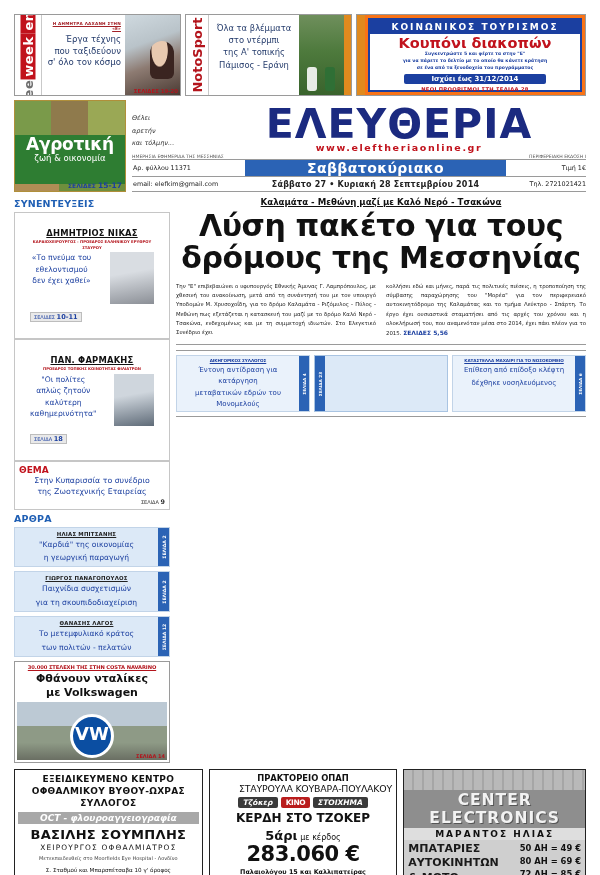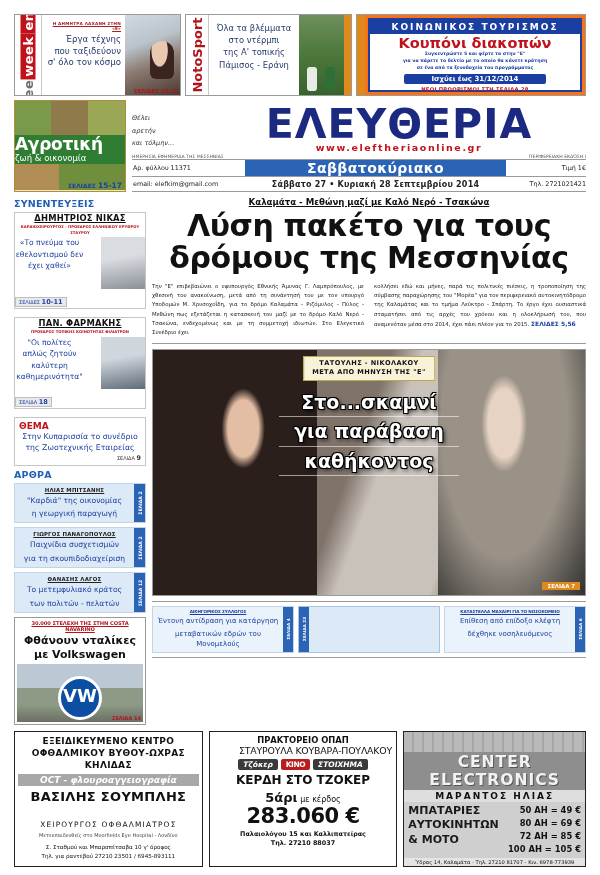--- a/index.html
+++ b/index.html
@@ -56,21 +56,21 @@
   .cp-bar{width:100%;background:#1b3fa0;color:#fff;text-align:center;font-weight:bold;font-size:9px;letter-spacing:2px;padding:2px 0;box-sizing:border-box;}
   .cp-title{color:#c1121c;font-weight:bold;font-size:14.5px;margin-top:1px;}
   .cp-sub{font-size:4.6px;color:#1b3fa0;font-weight:bold;text-align:center;line-height:1.5;padding:0 4px;}
   .cp-valid{background:#1b3fa0;color:#fff;font-weight:bold;font-size:7px;padding:1px 27px;margin-top:2px;border-radius:2px;}
   .cp-foot{color:#c1121c;font-weight:bold;font-size:5.2px;margin-top:2px;letter-spacing:.3px;}
 
   
   .masthead{display:flex;padding:0 14px;box-sizing:border-box;height:92px;gap:6px;}
   .agro{width:110px;border:1px solid #b08f3a;background:#f3e4b7;position:relative;overflow:hidden;}
   .agro-photo-top{height:34px;background:linear-gradient(90deg,#7a9a4a 0 33%,#8f7a4c 33% 66%,#9aa855 66% 100%);}
-  .agro-band{background:#2e7d32;color:#fff;text-align:left;padding:1px 0 0;}
+  .agro-band{background:#2e7d32;color:#fff;text-align:center;padding:1px 0 20px;}
   .agro-t1{font-weight:bold;font-size:17px;line-height:1;letter-spacing:-.3px;}
   .agro-t2{font-size:8.5px;line-height:1.3;}
   .agro-photo-bot{height:26px;background:linear-gradient(90deg,#b08d55 0 40%,#6f8f3d 40% 100%);}
   .agro-pg{position:absolute;right:3px;bottom:1px;font-size:6px;font-weight:bold;color:#1b3fa0;}
   .agro-pg b{font-size:7.5px;}
 
   .mast-main{flex:1;display:flex;flex-direction:column;position:relative;}
   .mast-top{display:flex;align-items:flex-end;height:58px;gap:28px;}
   .mast-slog{width:52px;font-size:6.5px;color:#333;font-style:italic;line-height:1.9;padding-bottom:4px;}
   .mast-logo{flex:1;text-align:center;}
@@ -81,26 +81,26 @@
   .mast-row .cl{width:112px;padding-left:1px;}
   .mast-row .cm{flex:1;text-align:center;}
   .mast-row .cr{width:80px;text-align:right;}
   .mast-row.banner .cm{background:#2b63b5;color:#fff;font-weight:bold;font-size:14px;letter-spacing:.4px;height:16px;line-height:16px;}
   .mast-row.banner{height:17px;border-bottom:0;}
   .mast-row.dates{border-top:1px solid #9a9a9a;border-bottom:1px solid #9a9a9a;}
   .mast-row.dates .cm{font-weight:bold;font-size:8px;letter-spacing:.2px;}
 
   
   .content{display:flex;padding:4px 14px 0 14px;box-sizing:border-box;gap:6px;}
-  .col-left{width:132px;}
+  .col-left{width:156px;}
   .col-right{flex:1;}
 
   
   .sec-h{color:#1f5fb4;font-weight:bold;font-size:9.5px;letter-spacing:.2px;margin:2px 0 3px;}
-  .iv-card{border:1px solid #c6c6c6;background:#fff;margin-bottom:8px;padding:0;position:relative;}
+  .iv-card{border:1px solid #c6c6c6;background:#fff;margin-bottom:0;padding:15px;position:relative;}
   .iv-name{text-align:center;font-weight:bold;font-size:8.4px;text-decoration:underline;letter-spacing:.2px;}
   .iv-role{text-align:center;font-size:3.8px;color:#b3141c;font-weight:bold;line-height:1.5;margin:1px 0 2px;}
   .iv-body{display:flex;gap:17px;}
   .iv-quote{flex:1;font-size:7.6px;color:#1b3fa0;line-height:1.5;text-align:center;}
   .iv-photo{width:44px;height:52px;background:linear-gradient(170deg,#d9dde2 0 40%,#8b8f96 100%);}
   .iv-photo.p2{background:linear-gradient(170deg,#cfd6dd 0 40%,#5f6b78 100%);}
   .iv-pg{display:inline-block;background:#e9e9e9;border:1px solid #bdbdbd;color:#1b3fa0;font-size:5px;padding:0 3px;margin-top:2px;}
   .iv-pg b{font-size:6.6px;}
 
   .thema{border:1px solid #c6c6c6;padding:3px 4px;margin-bottom:3px;}
@@ -157,21 +157,21 @@
   .tb-tab{width:10px;background:#2b63b5;position:relative;}
   .tb-tab span{position:absolute;left:50%;top:50%;transform:translate(-50%,-50%) rotate(-90deg);
      white-space:nowrap;color:#fff;font-size:4.2px;font-weight:bold;}
 
   
   .ads{display:flex;gap:6px;padding:6px 14px 10px 14px;box-sizing:border-box;}
   .ad{flex:1;border:1px solid #222;background:#fff;box-sizing:border-box;padding:3px;text-align:center;}
   .ad1 .a-t{font-weight:bold;font-size:9px;letter-spacing:.3px;line-height:1.35;}
   .ad1 .a-band{background:#a8a8a8;color:#fff;font-style:italic;font-weight:bold;font-size:9px;margin:3px 0;padding:1px 0;}
   .ad1 .a-nm{font-weight:bold;font-size:13px;margin-top:3px;letter-spacing:.3px;}
-  .ad1 .a-rl{font-size:7.4px;letter-spacing:1.2px;margin-top:16px;}
+  .ad1 .a-rl{font-size:7.4px;letter-spacing:1.2px;margin-top:1px;}
   .ad1 .a-sm{font-size:5px;color:#444;margin-top:3px;}
   .ad1 .a-ad{font-size:5.6px;margin-top:5px;line-height:1.6;}
 
   .ad2 .b-t1{font-weight:bold;font-size:8.4px;}
   .ad2 .b-t2{font-weight:normal;font-size:9.4px;letter-spacing:-.2px;margin-left:25px;}
   .ad2 .b-logos{display:flex;gap:3px;justify-content:center;margin:3px 0;}
   .ad2 .lg{background:#3a3a3a;color:#fff;font-weight:bold;font-size:7.5px;font-style:italic;padding:1px 5px;border-radius:2px;}
   .ad2 .lg.k{background:#b91c1c;font-style:normal;letter-spacing:-.5px;}
   .ad2 .b-t3{font-weight:bold;font-size:12px;margin-top:1px;}
   .ad2 .b-t4{font-size:8px;margin-top:3px;}
@@ -392,36 +392,20 @@
       <div class="lead">
         <p>Την "Ε" επιβεβαιώνει ο υφυπουργός Εθνικής Άμυνας Γ. Λαμπρόπουλος, με χθεσινή του ανακοίνωση, μετά από τη συνάντησή του με τον υπουργό Υποδομών Μ. Χρυσοχοΐδη, για το δρόμο Καλαμάτα - Ριζόμυλος - Πύλος - Μεθώνη πως εξετάζεται η κατασκευή του μαζί με το δρόμο Καλό Νερό - Τσακώνα, ενδεχομένως και με τη συμμετοχή ιδιωτών. Στο Ελεγκτικό Συνέδριο έχει</p>
         <p>
           <span>κολλήσει εδώ και μήνες, παρά τις πολιτικές πιέσεις, η τροποποίηση της σύμβασης παραχώρησης του "Μορέα" για τον περιφερειακό αυτοκινητόδρομο της Καλαμάτας και το τμήμα Λεύκτρο - Σπάρτη. Το έργο έχει ουσιαστικά σταματήσει από τις αρχές του χρόνου και η ολοκλήρωσή του, που αναμενόταν μέσα στο 2014, έχει πάει πλέον για το 2015.</span>
           <span class="pg">
             <span>ΣΕΛΙΔΕΣ</span> <b>5,56</b>
           </span>
         </p>
       </div>
 
-      <div class="photo-block">
-        <div class="ph-left"></div>
-        <div class="ph-right"></div>
-        <div class="ph-kick">
-          <div>ΤΑΤΟΥΛΗΣ - ΝΙΚΟΛΑΚΟΥ</div>
-          <div>ΜΕΤΑ ΑΠΟ ΜΗΝΥΣΗ ΤΗΣ "Ε"</div>
-        </div>
-        <div class="ph-ovl">
-          <span class="l">Στο...σκαμνί</span>
-          <span class="l">για παράβαση</span>
-          <span class="l">καθήκοντος</span>
-        </div>
-        <div class="ph-pg">
-          <span>ΣΕΛΙΔΑ</span> <span>7</span>
-        </div>
-      </div>
 
       <div class="triple">
 
         <div class="tb">
           <div class="tb-in">
             <div class="tb-k">ΔΙΚΗΓΟΡΙΚΟΣ ΣΥΛΛΟΓΟΣ</div>
             <div class="tb-t">Έντονη αντίδραση για κατάργηση</div>
             <div class="tb-t">μεταβατικών εδρών του Μονομελούς</div>
           </div>
           <div class="tb-tab">
@@ -448,21 +432,21 @@
 
       </div>
 
     </div>
   </div>
 
   <div class="ads">
 
     <div class="ad ad1">
       <div class="a-t">ΕΞΕΙΔΙΚΕΥΜΕΝΟ ΚΕΝΤΡΟ</div>
-      <div class="a-t">ΟΦΘΑΛΜΙΚΟΥ ΒΥΘΟΥ-ΩΧΡΑΣ ΚΗΛΙΔΑΣ</div>
+      <div class="a-t">ΟΦΘΑΛΜΙΚΟΥ ΒΥΘΟΥ-ΩΧΡΑΣ ΣΥΛΛΟΓΟΣ</div>
       <div class="a-band">OCT - φλουροαγγειογραφία</div>
       <div class="a-nm">ΒΑΣΙΛΗΣ ΣΟΥΜΠΛΗΣ</div>
       <div class="a-rl">ΧΕΙΡΟΥΡΓΟΣ ΟΦΘΑΛΜΙΑΤΡΟΣ</div>
       <div class="a-sm">Μετεκπαιδευθείς στο Moorfields Eye Hospital - Λονδίνο</div>
       <div class="a-ad">Σ. Σταθμού και Μπαρσπέτσαβα 10 γ' όροφος</div>
       <div class="a-ad" style="margin-top:0">Τηλ. για ραντεβού 27210 23501 / 6945-893111</div>
     </div>
 
     <div class="ad ad2">
       <div class="b-t1">ΠΡΑΚΤΟΡΕΙΟ ΟΠΑΠ</div>

